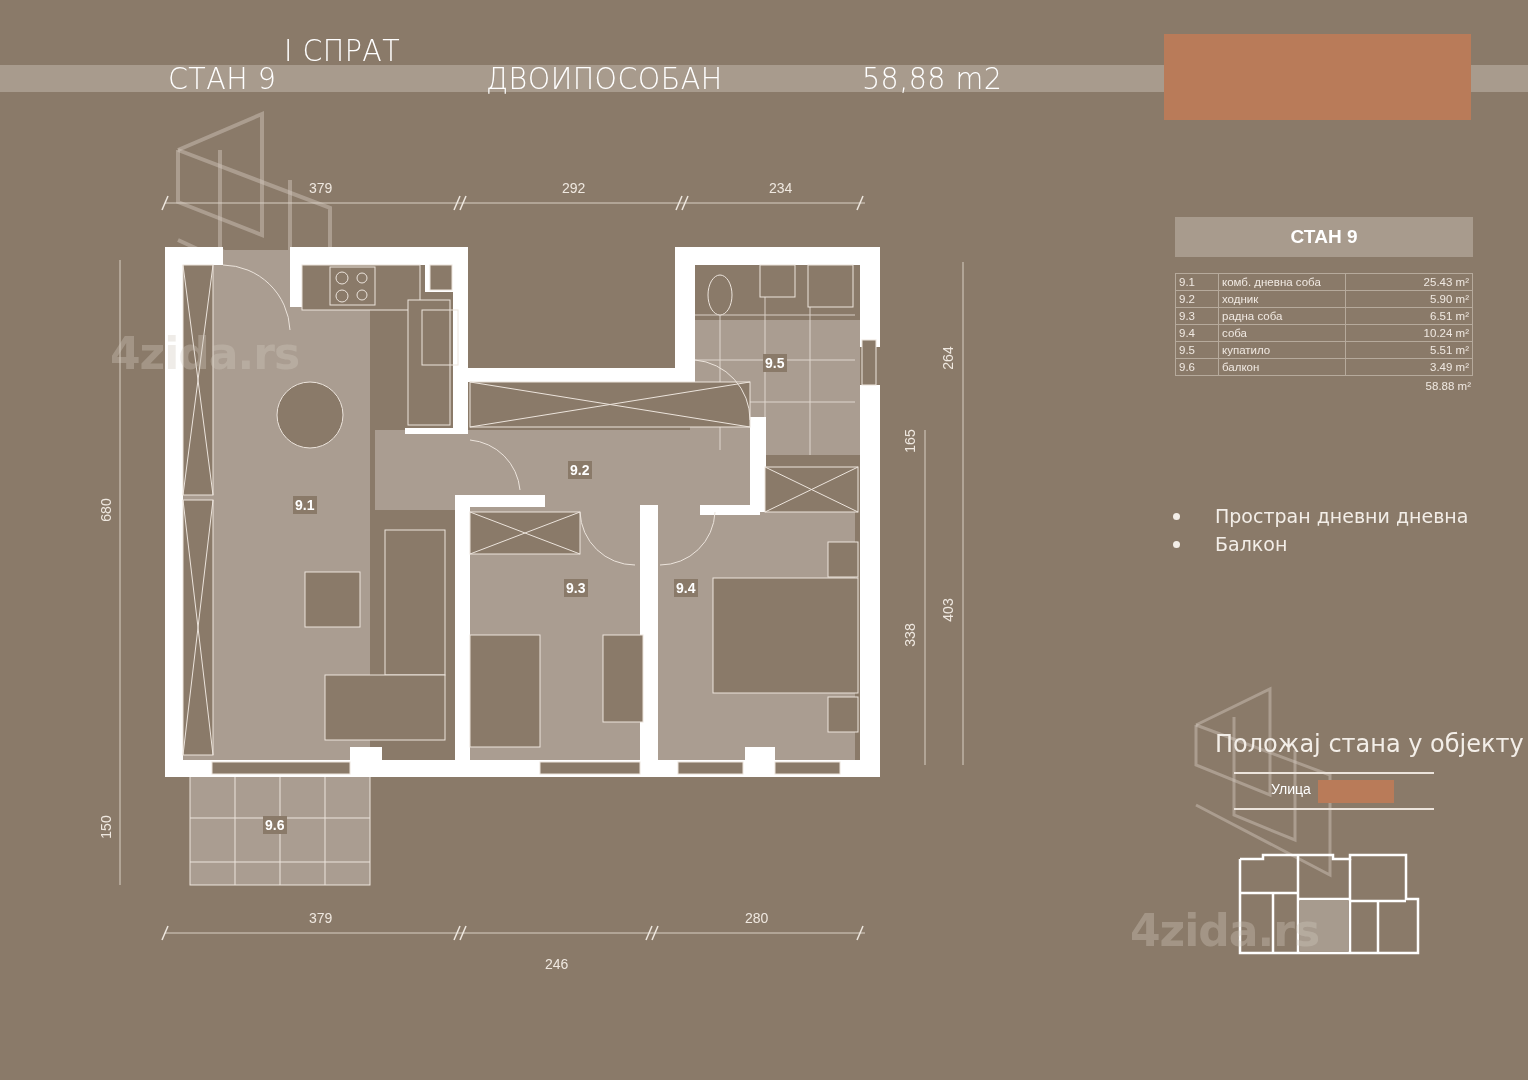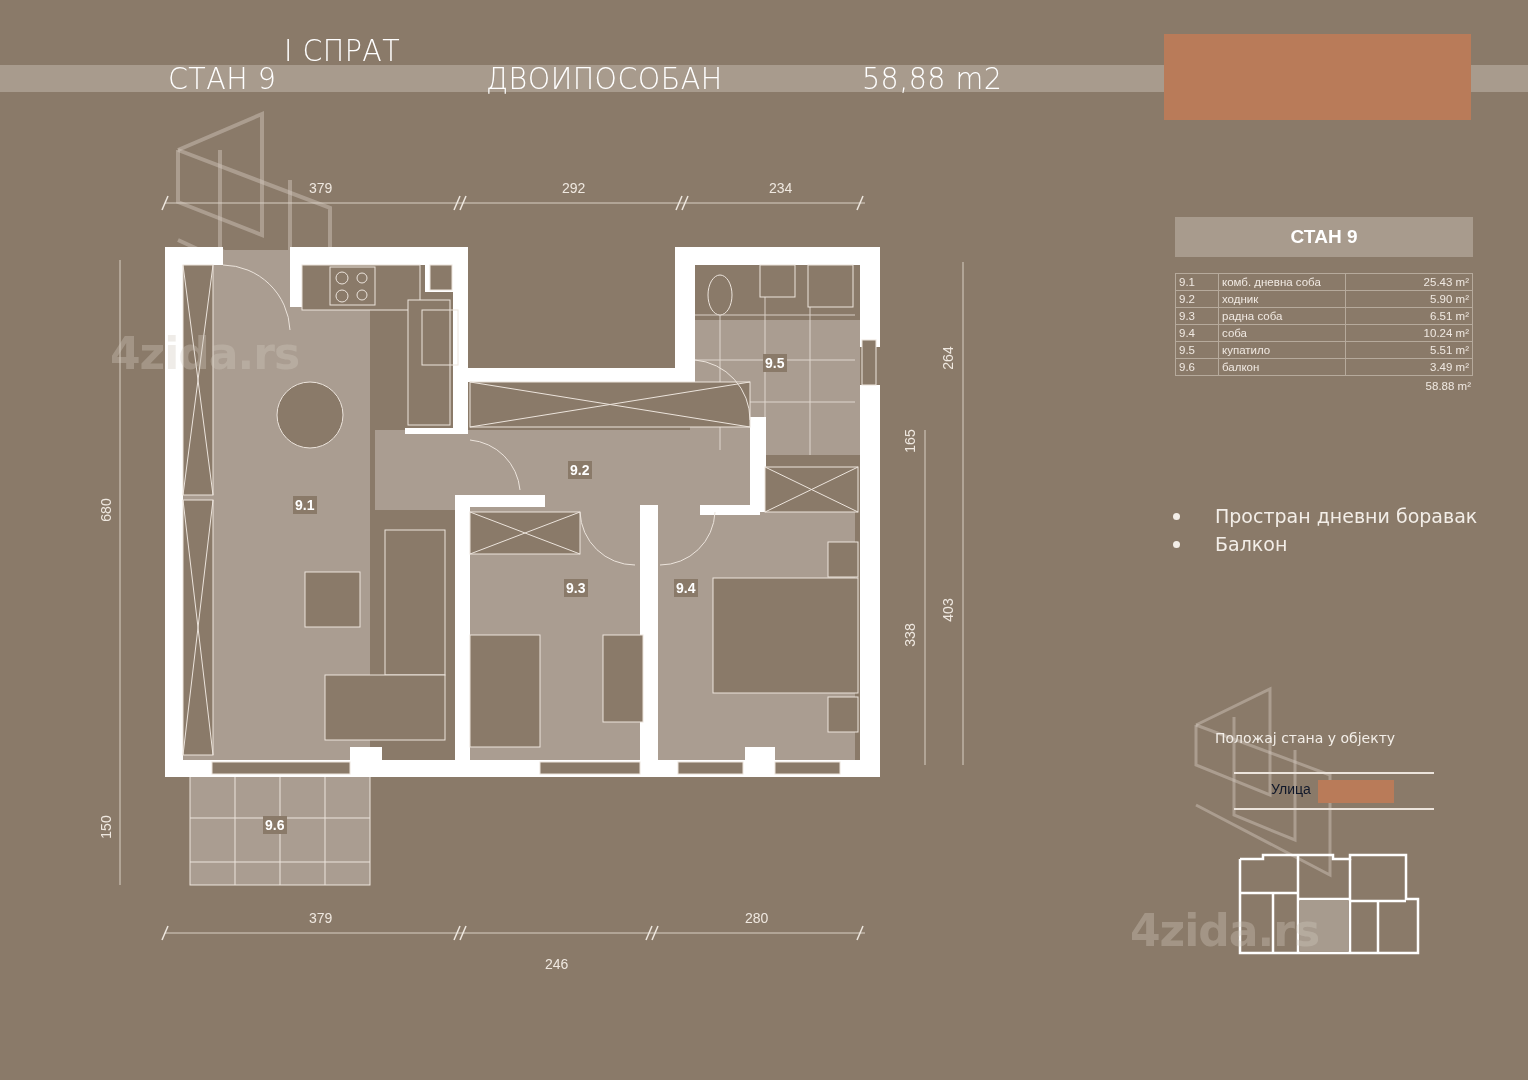--- a/index.html
+++ b/index.html
@@ -10,23 +10,23 @@
   .accent{left:1164px;top:34px;width:307px;height:86px;background:#b97b59;}
   .stan-box{left:1175px;top:217px;width:298px;height:40px;background:#a89b8d;color:#fff;font-weight:bold;font-size:19px;display:flex;align-items:center;justify-content:center;}
   table.areas{left:1175px;top:273px;border-collapse:collapse;font-size:11.5px;color:#f0e9e2;width:298px;}
   table.areas td{border:1px solid #b6aa9c;padding:0 3px;height:16px;line-height:16px;}
   table.areas td.num{width:36px;}
   table.areas td.val{text-align:right;width:120px;}
   .total{left:1360px;top:380px;width:111px;text-align:right;font-size:11.5px;color:#f0e9e2;}
   .features{left:1170px;top:502px;font-family:"DejaVu Sans",sans-serif;font-size:19px;color:#f3eee8;}
   .features .li{display:flex;align-items:center;height:28px;}
   .features .bullet{width:7px;height:7px;border-radius:50%;background:#f3eee8;margin-left:3px;margin-right:35px;}
-  .pos-title{left:1215px;top:730px;font-family:"DejaVu Sans",sans-serif;font-size:14px;color:#f3eee8;}
+  .pos-title{left:1215px;top:730px;font-family:"DejaVu Sans",sans-serif;font-size:24px;color:#f3eee8;}
   .pos-line{left:1234px;height:2px;width:200px;background:#ece4dc;}
-  .street{left:1271px;top:781px;font-size:14px;color:#0f172a;}
+  .street{left:1271px;top:781px;font-size:14px;color:#ffffff;}
   .street-box{left:1318px;top:780px;width:76px;height:23px;background:#b97b59;}
   .dim{font-size:14px;color:#efe8e0;}
   .vdim{transform:rotate(-90deg);transform-origin:center;}
   .watermark{font-family:"DejaVu Sans",sans-serif;font-size:44px;font-weight:bold;color:rgba(210,200,190,0.35);letter-spacing:-1px;}
 </style>
 </head>
 <body>
 
 <div class="abs band"></div>
 <div class="abs hdr" style="left:284px;top:32px;">I СПРАТ</div>
@@ -240,21 +240,21 @@
         <td>балкон</td>
         <td class="val">3.49 m²</td>
       </tr>
   </tbody>
 </table>
 <div class="abs total">58.88 m²</div>
 
 <div class="abs features">
   <div class="li">
       <span class="bullet"></span>
-      <span>Простран дневни боравак</span>
+      <span>Простран дневни дневна</span>
     </div>
   <div class="li">
       <span class="bullet"></span>
       <span>Балкон</span>
     </div>
 </div>
 
 <svg class="abs" style="left:1190px;top:685px;" width="170" height="210">
   <g fill="none" stroke="rgba(210,200,190,0.45)" stroke-width="3">
     <polyline points="6,40 80,4 80,110 6,80 6,40"></polyline>

